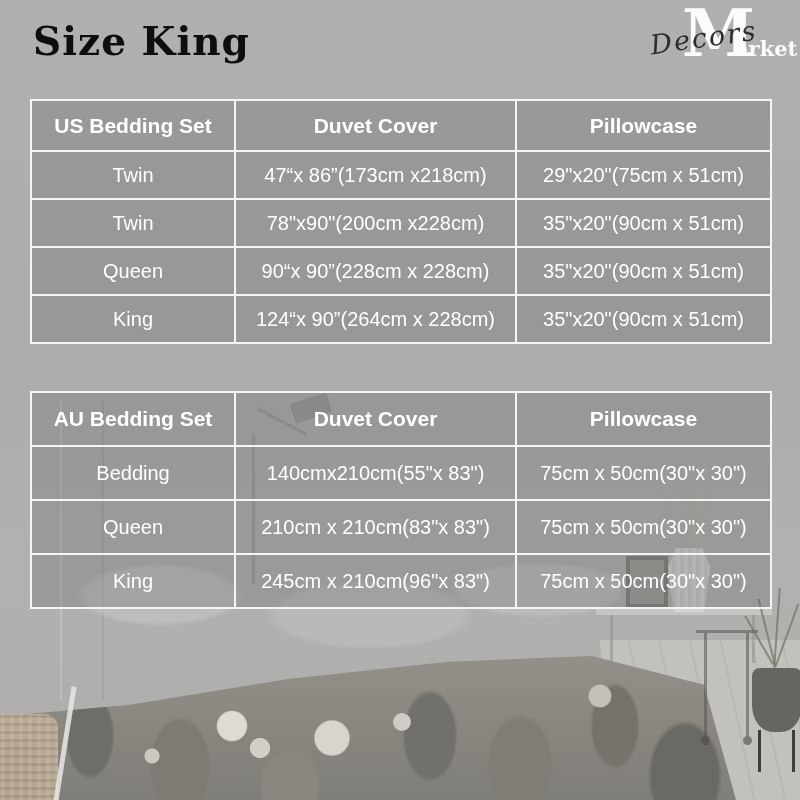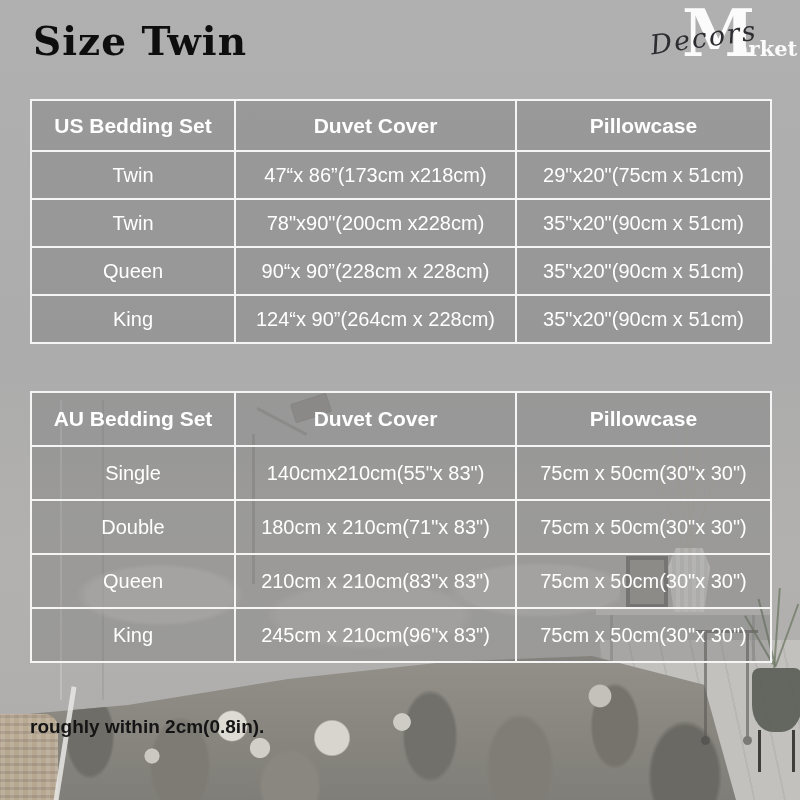--- a/index.html
+++ b/index.html
@@ -125,21 +125,21 @@
   <div class="plant">
     <div class="grass g1"></div>
     <div class="grass g2"></div>
     <div class="grass g3"></div>
     <div class="grass g4"></div>
     <div class="pot"></div>
     <div class="pot-leg1"></div>
     <div class="pot-leg2"></div>
   </div>
 
-  <div class="page-title">Size Twin</div>
+  <div class="page-title">Size King</div>
 
   <div class="logo">
     <span class="logo-m">M</span>
     <span class="logo-script">Decors</span>
     <span class="logo-rest">arket</span>
   </div>
 
   <table class="size-table t-us">
     <colgroup>
         <col style="width:204px">
@@ -181,40 +181,34 @@
         <col style="width:281px">
         <col style="width:255px">
       </colgroup>
     <tbody>
         <tr>
       <th>AU Bedding Set</th>
       <th>Duvet Cover</th>
       <th>Pillowcase</th>
     </tr>
     <tr>
-      <td>Single</td>
+      <td>Bedding</td>
       <td>140cmx210cm(55"x 83")</td>
-      <td>75cm x 50cm(30"x 30")</td>
-    </tr>
-    <tr>
-      <td>Double</td>
-      <td>180cm x 210cm(71"x 83")</td>
       <td>75cm x 50cm(30"x 30")</td>
     </tr>
     <tr>
       <td>Queen</td>
       <td>210cm x 210cm(83"x 83")</td>
       <td>75cm x 50cm(30"x 30")</td>
     </tr>
     <tr>
       <td>King</td>
       <td>245cm x 210cm(96"x 83")</td>
       <td>75cm x 50cm(30"x 30")</td>
     </tr>
   </tbody>
     </table>
 
   <div class="notes">
-    <div class="note-line2">roughly within 2cm(0.8in).</div>
     
   </div>
 
 </div>
 
 </body></html>

